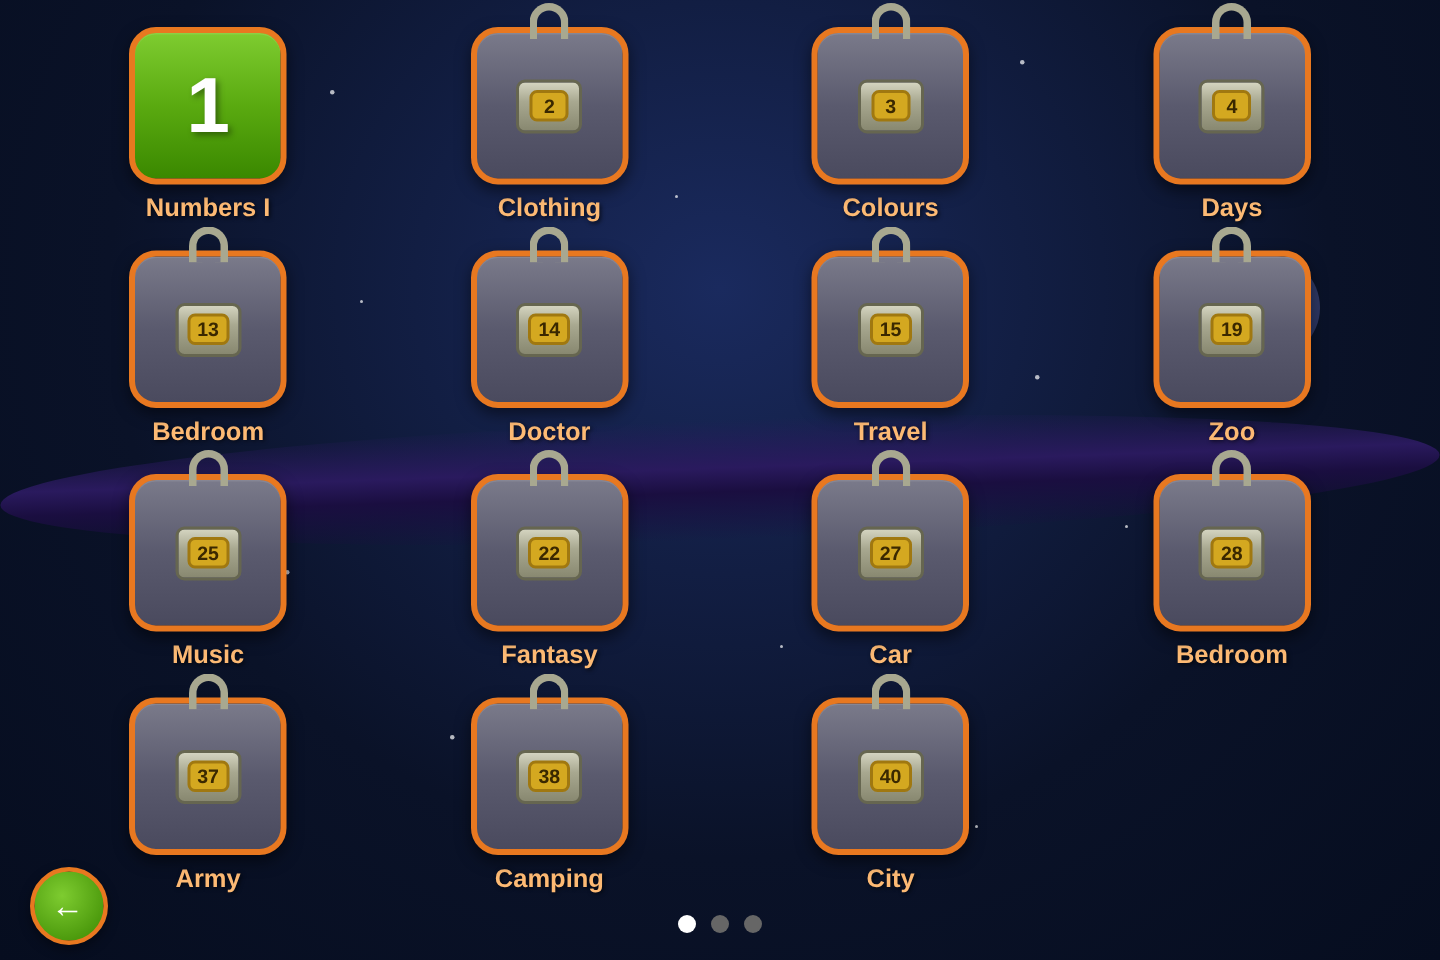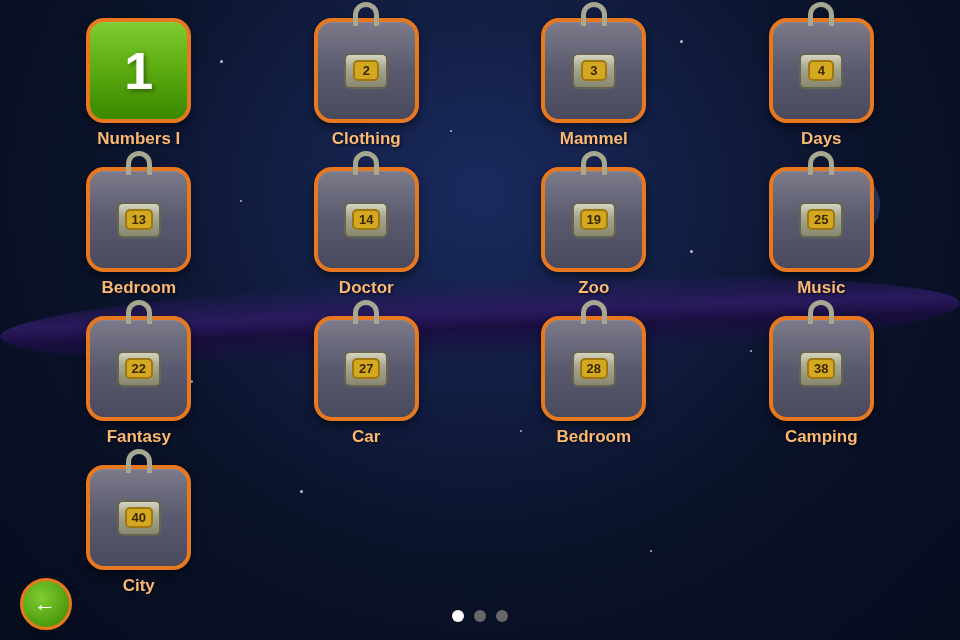--- a/index.html
+++ b/index.html
@@ -242,21 +242,21 @@
       </div>
       <div class="item">
         <div class="tile">
           <div class="lock-wrapper">
             <div class="lock-shackle"></div>
             <div class="lock-body">
               <span class="lock-num">3</span>
             </div>
           </div>
         </div>
-        <span class="item-label">Mammel</span>
+        <span class="item-label">Colours</span>
       </div>
       <div class="item">
         <div class="tile">
           <div class="lock-wrapper">
             <div class="lock-shackle"></div>
             <div class="lock-body">
               <span class="lock-num">4</span>
             </div>
           </div>
         </div>
@@ -282,20 +282,31 @@
             </div>
           </div>
         </div>
         <span class="item-label">Doctor</span>
       </div>
       <div class="item">
         <div class="tile">
           <div class="lock-wrapper">
             <div class="lock-shackle"></div>
             <div class="lock-body">
+              <span class="lock-num">15</span>
+            </div>
+          </div>
+        </div>
+        <span class="item-label">Travel</span>
+      </div>
+      <div class="item">
+        <div class="tile">
+          <div class="lock-wrapper">
+            <div class="lock-shackle"></div>
+            <div class="lock-body">
               <span class="lock-num">19</span>
             </div>
           </div>
         </div>
         <span class="item-label">Zoo</span>
       </div>
       <div class="item">
         <div class="tile">
           <div class="lock-wrapper">
             <div class="lock-shackle"></div>
@@ -331,20 +342,31 @@
       <div class="item">
         <div class="tile">
           <div class="lock-wrapper">
             <div class="lock-shackle"></div>
             <div class="lock-body">
               <span class="lock-num">28</span>
             </div>
           </div>
         </div>
         <span class="item-label">Bedroom</span>
+      </div>
+      <div class="item">
+        <div class="tile">
+          <div class="lock-wrapper">
+            <div class="lock-shackle"></div>
+            <div class="lock-body">
+              <span class="lock-num">37</span>
+            </div>
+          </div>
+        </div>
+        <span class="item-label">Army</span>
       </div>
       <div class="item">
         <div class="tile">
           <div class="lock-wrapper">
             <div class="lock-shackle"></div>
             <div class="lock-body">
               <span class="lock-num">38</span>
             </div>
           </div>
         </div>

